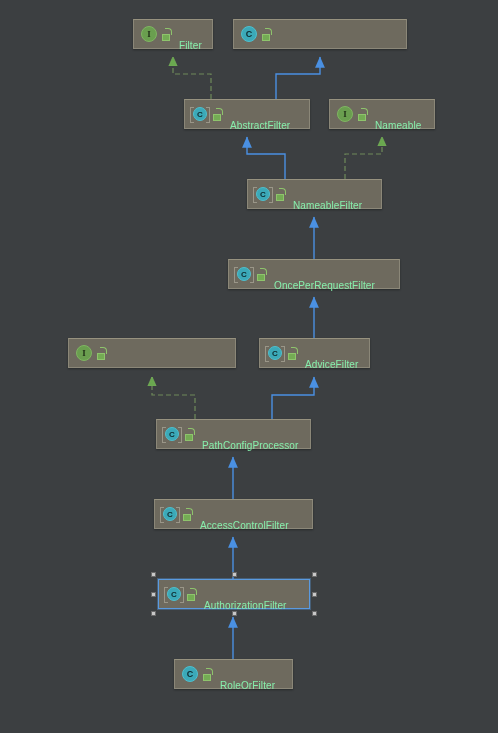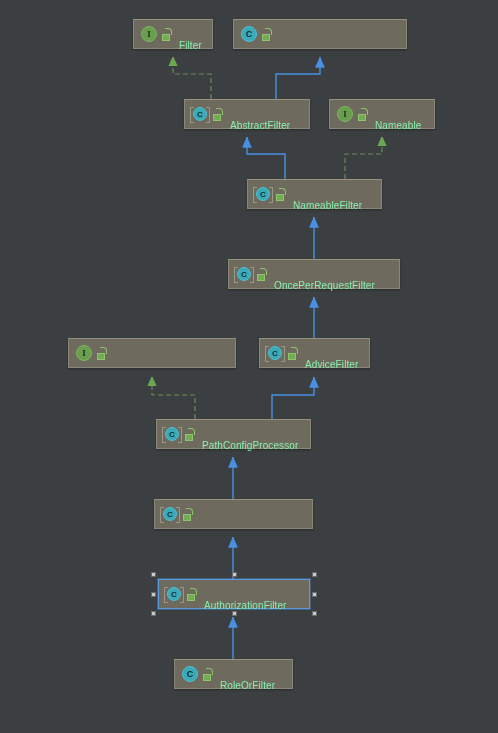--- a/index.html
+++ b/index.html
@@ -240,20 +240,21 @@
   </div>
 
   <div class="node" style="left:154px;top:499px;width:159px;">
     <span class="badge cls abstract">
         <span class="disc">C</span>
       </span>
     <span class="lock">
         <span class="shackle"></span>
         <span class="body"></span>
       </span>
+    <span class="lbl">AccessControlFilter</span>
   </div>
 
   <div class="node selected" style="left:158px;top:579px;width:152px;">
     <span class="badge cls abstract">
         <span class="disc">C</span>
       </span>
     <span class="lock">
         <span class="shackle"></span>
         <span class="body"></span>
       </span>

